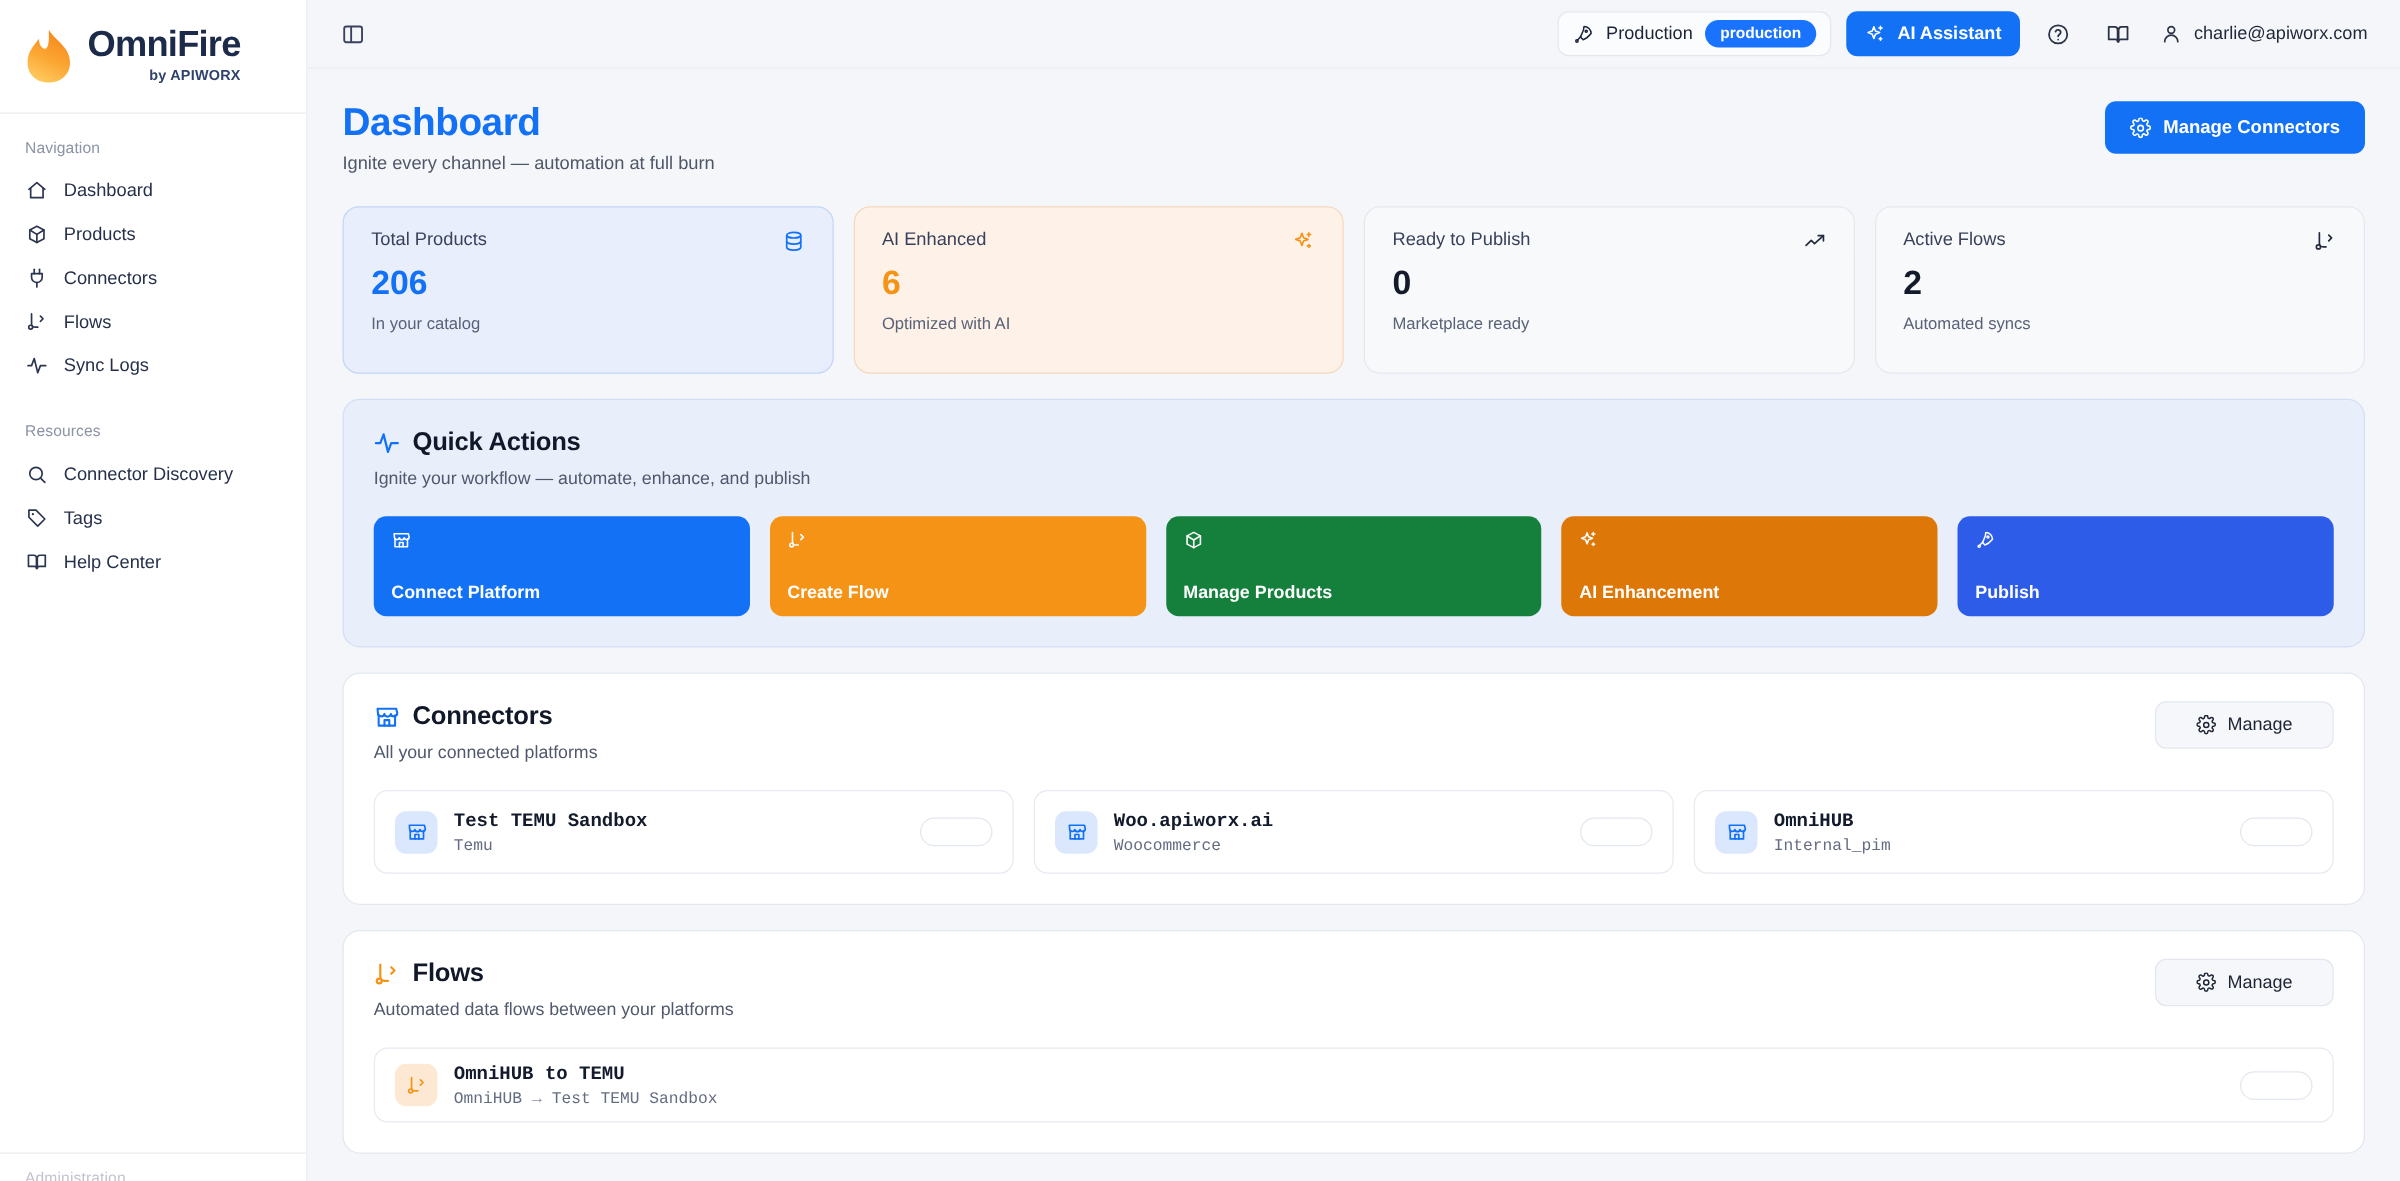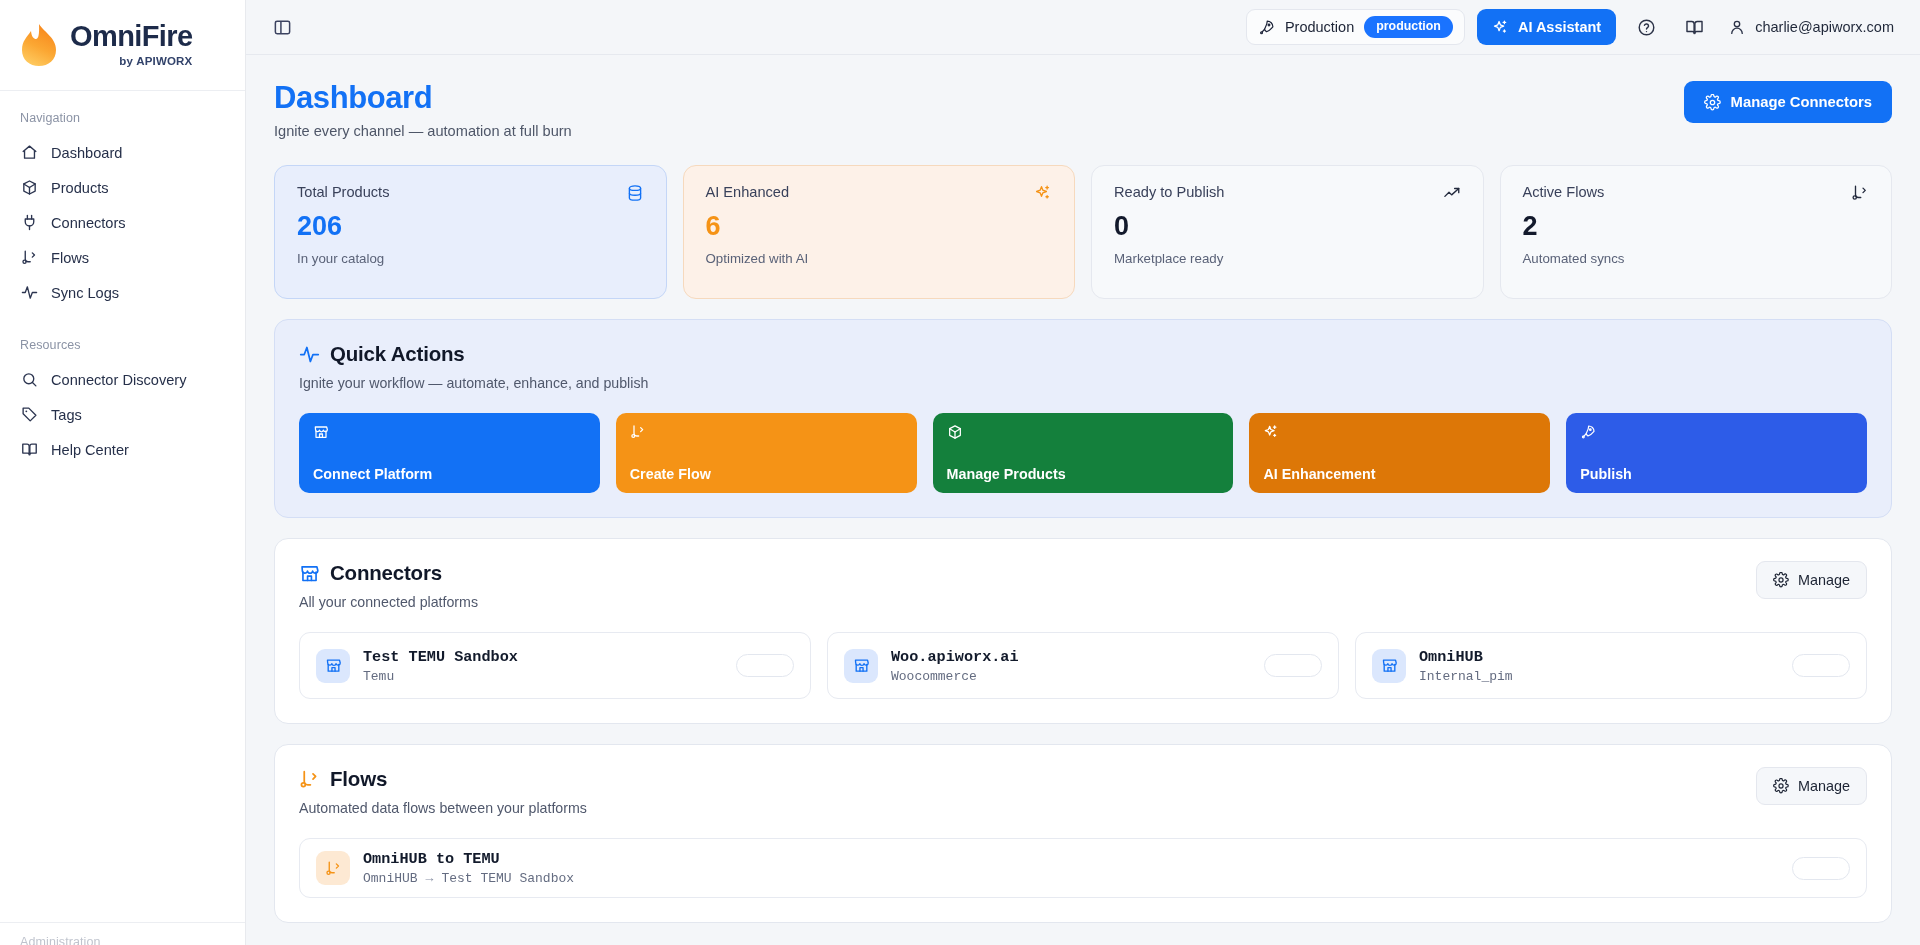--- a/index.html
+++ b/index.html
@@ -137,21 +137,21 @@
   }
   .panel.qa { background: #e9eefb; border-color: #d4deF5; }
   .panel-head-row { display: flex; align-items: flex-start; }
   .panel-title { display: flex; align-items: center; gap: 10px; }
   .panel-title h2 { font-size: 20.5px; font-weight: 700; color: #111829; letter-spacing: -0.2px; }
   .panel-sub { font-size: 14.2px; color: #4f real; }
   .panel-sub { color: #50586c; margin-top: 9px; }
   .manage-btn {
     margin-left: auto; display: flex; align-items: center; gap: 9px;
     background: #f5f7fa; border: 1px solid #e4e7ee; border-radius: 9px;
-    padding: 0 16px; height: 38px; font-size: 14.4px; color: #1d2434;
+    padding: 0 32px; height: 38px; font-size: 14.4px; color: #1d2434;
     cursor: pointer; font-family: inherit;
   }
 
   .qa-grid { display: grid; grid-template-columns: repeat(5, 1fr); gap: 16px; margin-top: 22px; }
   .qa-card {
     border-radius: 10px; height: 80px; padding: 11px 14px;
     display: flex; flex-direction: column; justify-content: space-between;
     color: #fff; cursor: pointer;
   }
   .qa-card .qa-ico { display: flex; }

